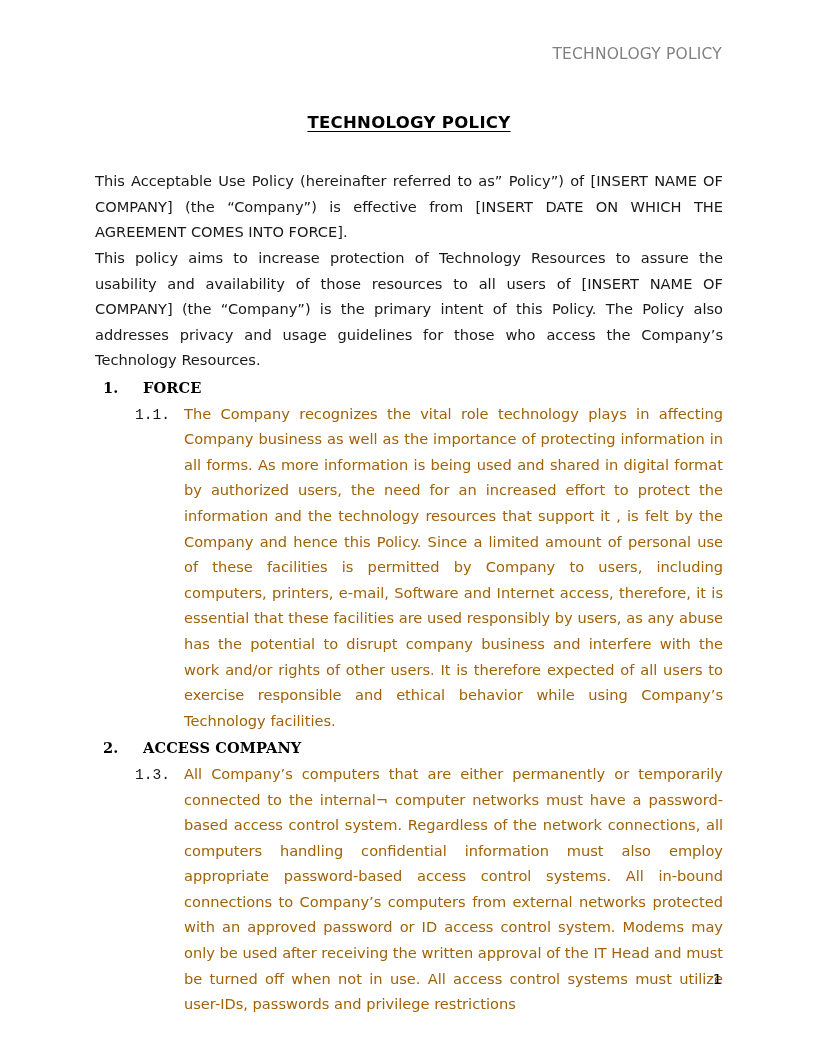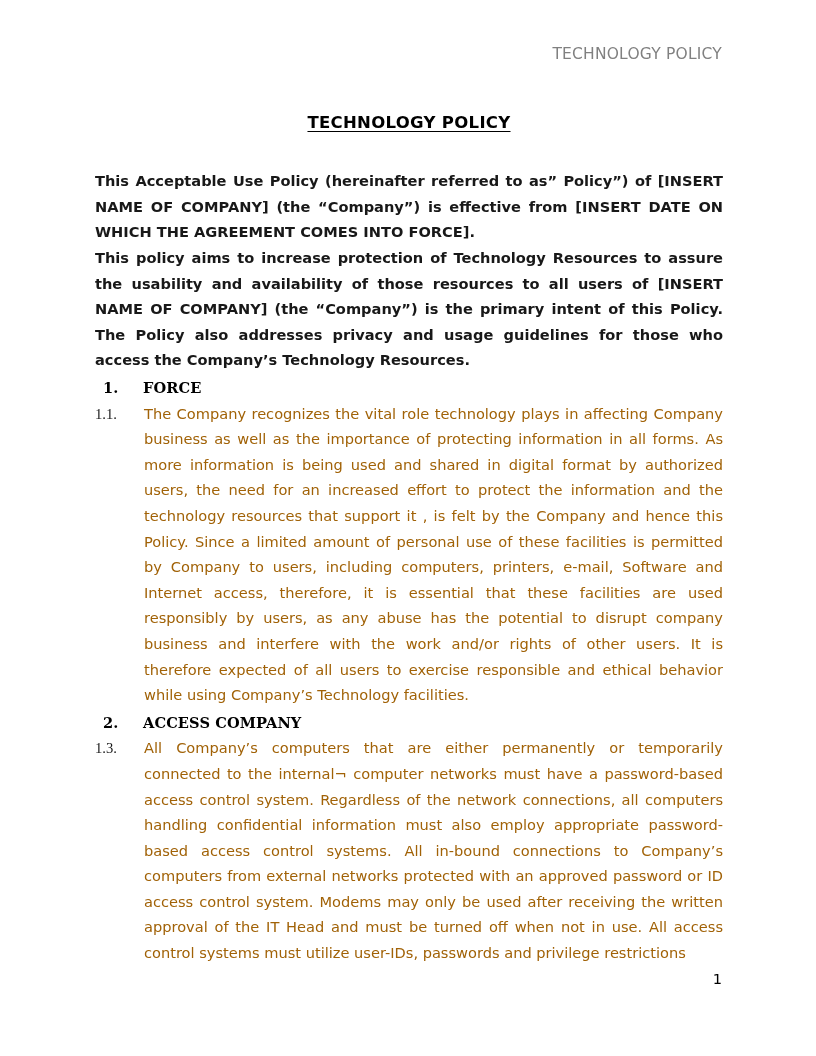--- a/index.html
+++ b/index.html
@@ -60,21 +60,20 @@
 
   
   p.para {
     margin: 0;
     font-family: "DejaVu Sans", sans-serif;
     font-size: 14.6px;
     line-height: 25.6px;
     text-align: justify;
     text-justify: inter-word;
     color: #181818;
-    font-weight: bold;
   }
 
   
   .section-heading {
     display: flex;
     align-items: baseline;
     margin: 2px 0 0 0;
     font-family: "DejaVu Serif", serif;
     font-weight: bold;
     font-size: 14.6px;
@@ -94,24 +93,25 @@
 
   
   .clause {
     display: flex;
     align-items: baseline;
     margin: 0;
   }
   .clause .clause-num {
     width: 49px;
     flex: 0 0 49px;
-    font-family: Liberation Serif, serif;
+    font-family: Liberation Mono, monospace;
     font-size: 14.6px;
     line-height: 25.6px;
     color: #181818;
+    margin-left: 40px;
   }
   .clause .clause-text {
     flex: 1 1 auto;
     font-family: "DejaVu Sans", sans-serif;
     font-size: 14.6px;
     line-height: 25.6px;
     text-align: justify;
     text-justify: inter-word;
     color: #a16207;
   }

